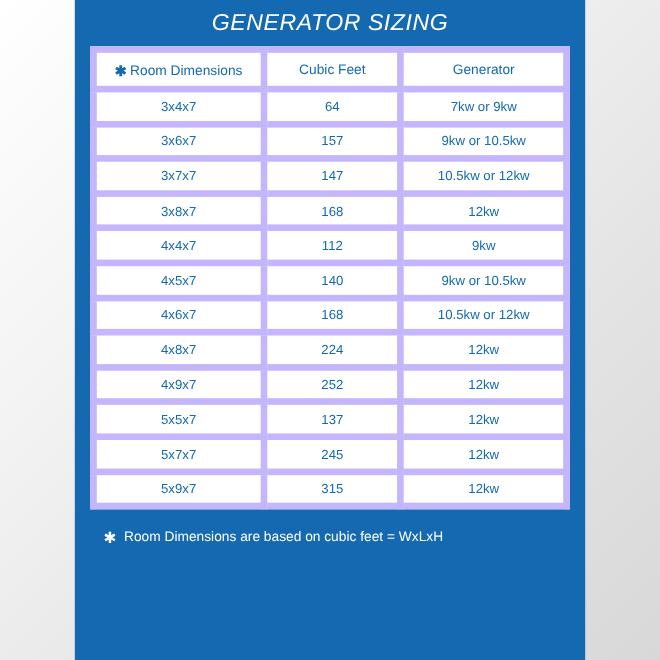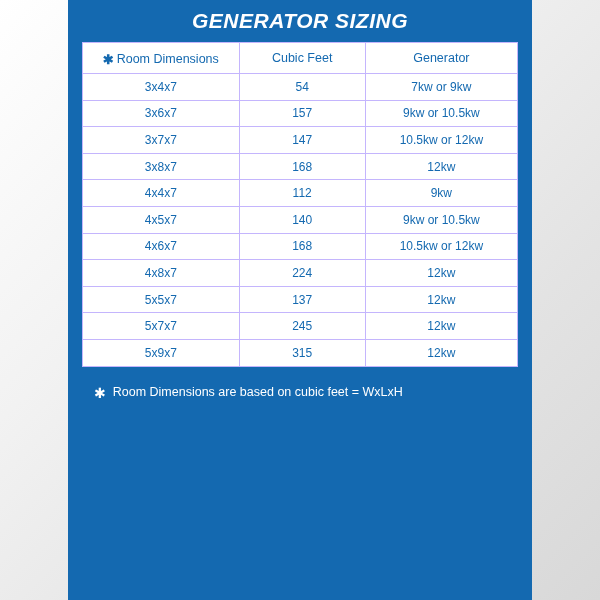--- a/index.html
+++ b/index.html
@@ -24,35 +24,35 @@
   }
   .title-bar {
     height: 42px;
     display: flex;
     align-items: center;
     justify-content: center;
   }
   .title-bar .title {
     color: #ffffff;
     font-size: 21px;
-    font-weight: bold;
+    font-weight: normal;
     font-style: italic;
     letter-spacing: 0.5px;
   }
   .table-wrap {
     margin: 0 14px;
     background: #ffffff;
   }
   table.sizing {
     width: 100%;
     border-collapse: collapse;
     table-layout: fixed;
   }
   table.sizing th, table.sizing td {
-    border: 1px solid #c4b5fd;
+    border: 6px solid #c4b5fd;
     text-align: center;
     color: #1469b0;
     font-size: 12px;
     height: 25.6px;
     padding: 0;
     font-weight: normal;
   }
   table.sizing th {
     font-size: 12.5px;
     height: 30px;
@@ -104,21 +104,21 @@
       <thead>
         <tr>
           <th><span class="head-star">✱</span><span>Room Dimensions</span></th>
           <th>Cubic Feet</th>
           <th>Generator</th>
         </tr>
       </thead>
       <tbody>
         <tr>
             <td>3x4x7</td>
-            <td>54</td>
+            <td>64</td>
             <td>7kw or 9kw</td>
           </tr>
         <tr>
             <td>3x6x7</td>
             <td>157</td>
             <td>9kw or 10.5kw</td>
           </tr>
         <tr>
             <td>3x7x7</td>
             <td>147</td>
@@ -143,20 +143,25 @@
             <td>4x6x7</td>
             <td>168</td>
             <td>10.5kw or 12kw</td>
           </tr>
         <tr>
             <td>4x8x7</td>
             <td>224</td>
             <td>12kw</td>
           </tr>
         <tr>
+            <td>4x9x7</td>
+            <td>252</td>
+            <td>12kw</td>
+          </tr>
+        <tr>
             <td>5x5x7</td>
             <td>137</td>
             <td>12kw</td>
           </tr>
         <tr>
             <td>5x7x7</td>
             <td>245</td>
             <td>12kw</td>
           </tr>
         <tr>

